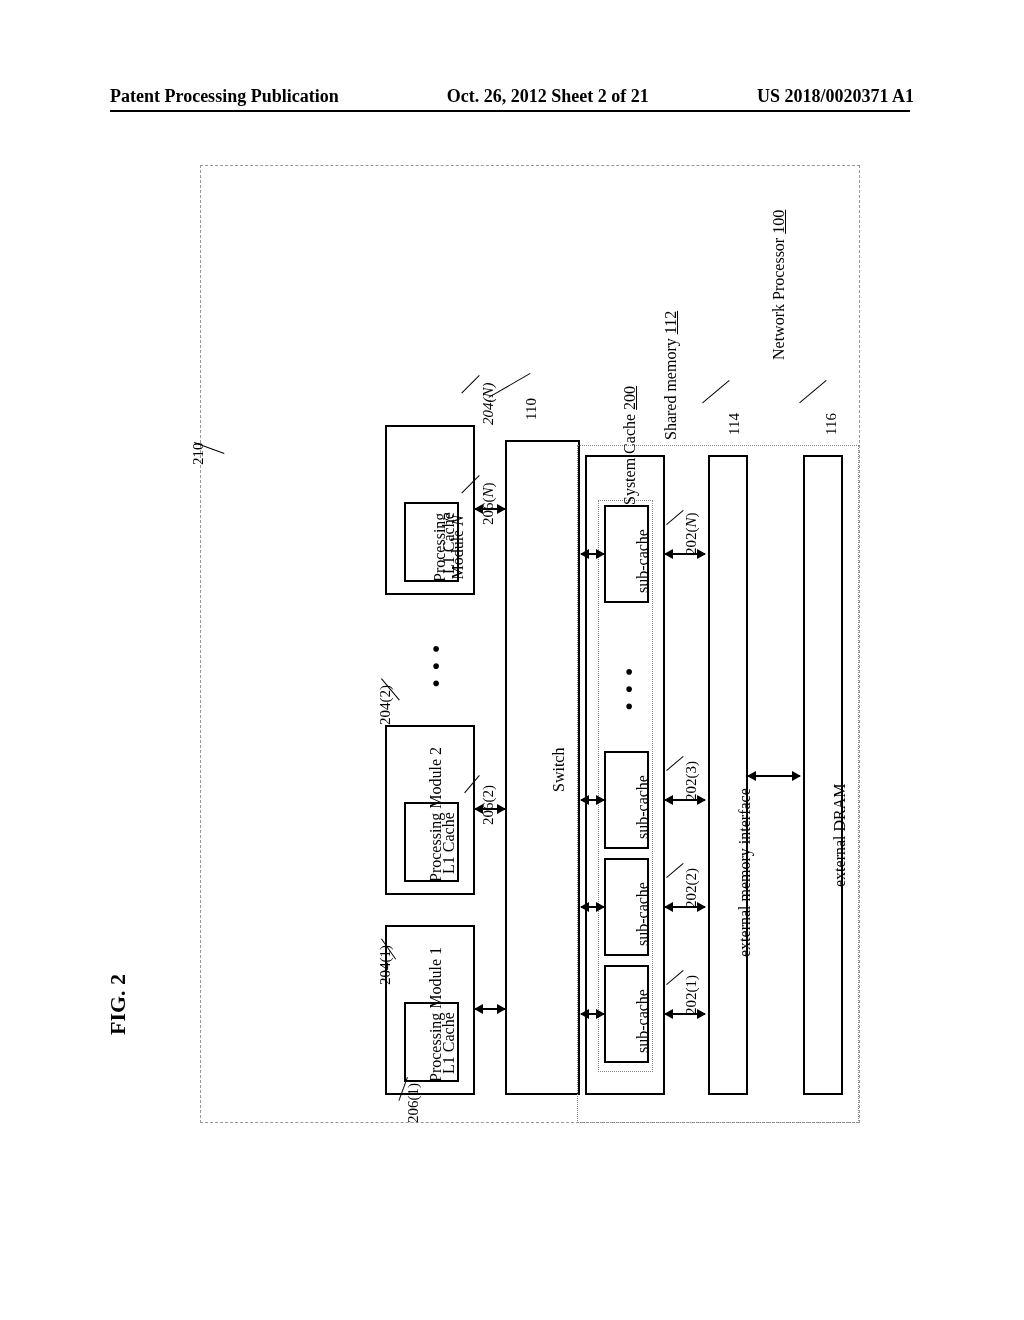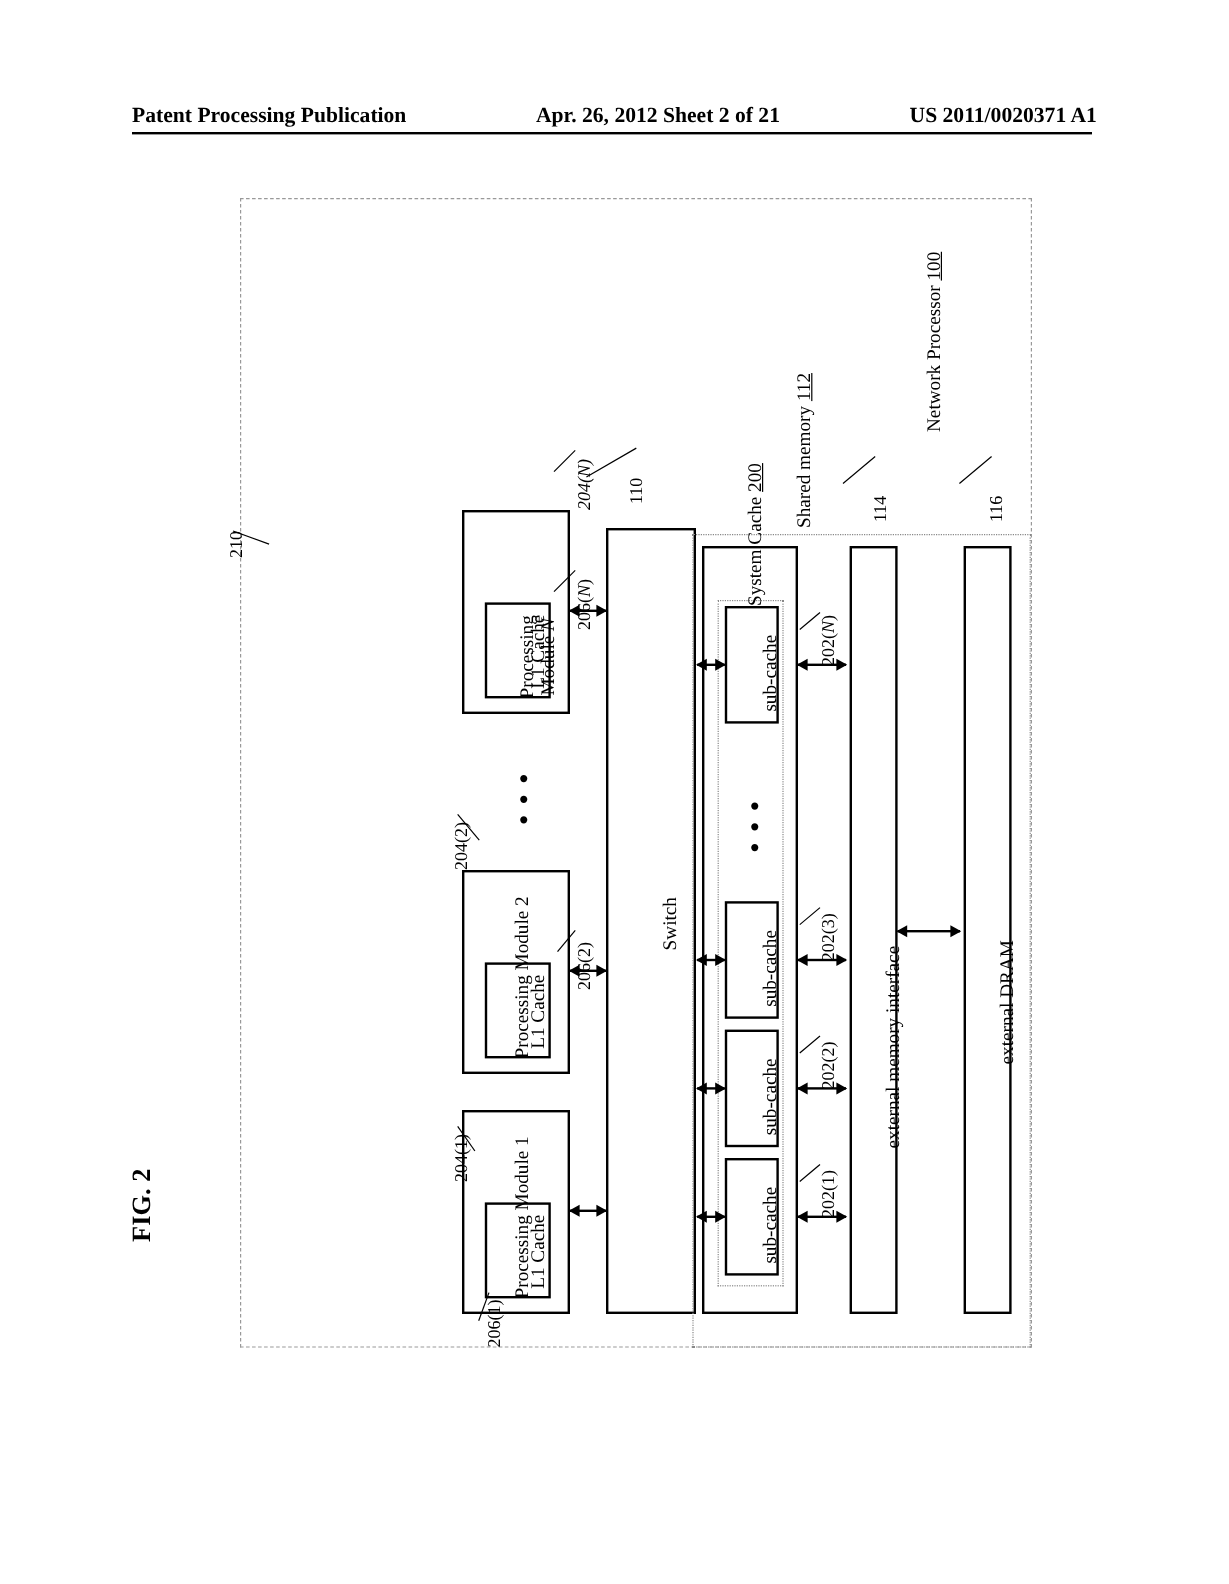--- a/index.html
+++ b/index.html
@@ -164,22 +164,22 @@
     width: 1px;
     background: black;
     transform-origin: top left;
   }
 </style>
 </head>
 <body>
 
 <div class="header" data-name="page-header">
   <span data-name="header-left">Patent Processing Publication</span>
-  <span data-name="header-center">Apr. 26, 2012  Sheet 2 of 21</span>
-  <span data-name="header-right">US 2011/0020371 A1</span>
+  <span data-name="header-center">Oct. 26, 2012  Sheet 2 of 21</span>
+  <span data-name="header-right">US 2018/0020371 A1</span>
 </div>
 <div class="header-line" data-name="header-rule"></div>
 
 <div class="figure-area" data-name="figure-2">
 
   <div class="fig-label" data-name="figure-label">FIG. 2</div>
 
   <div class="outer-dashed" data-name="network-processor-boundary"></div>
 
   <div class="rot-label" style="left:738px; top:195px;" data-name="network-processor-label">

